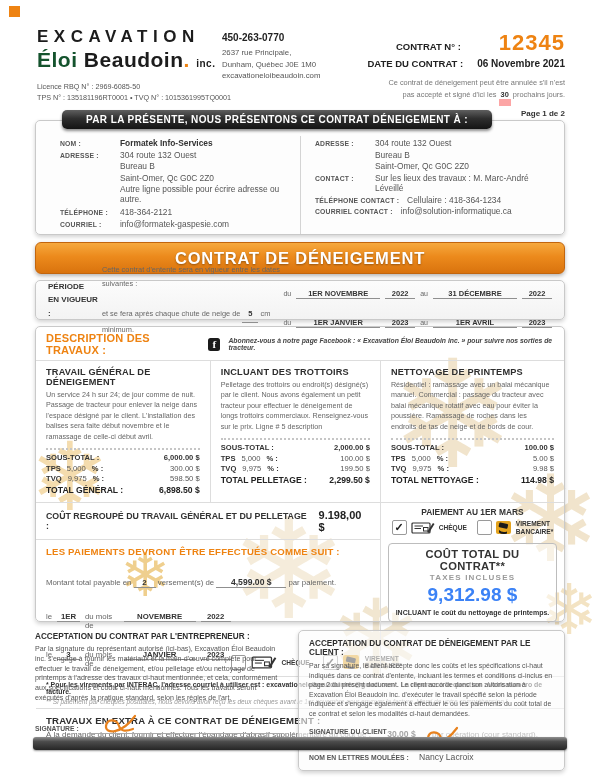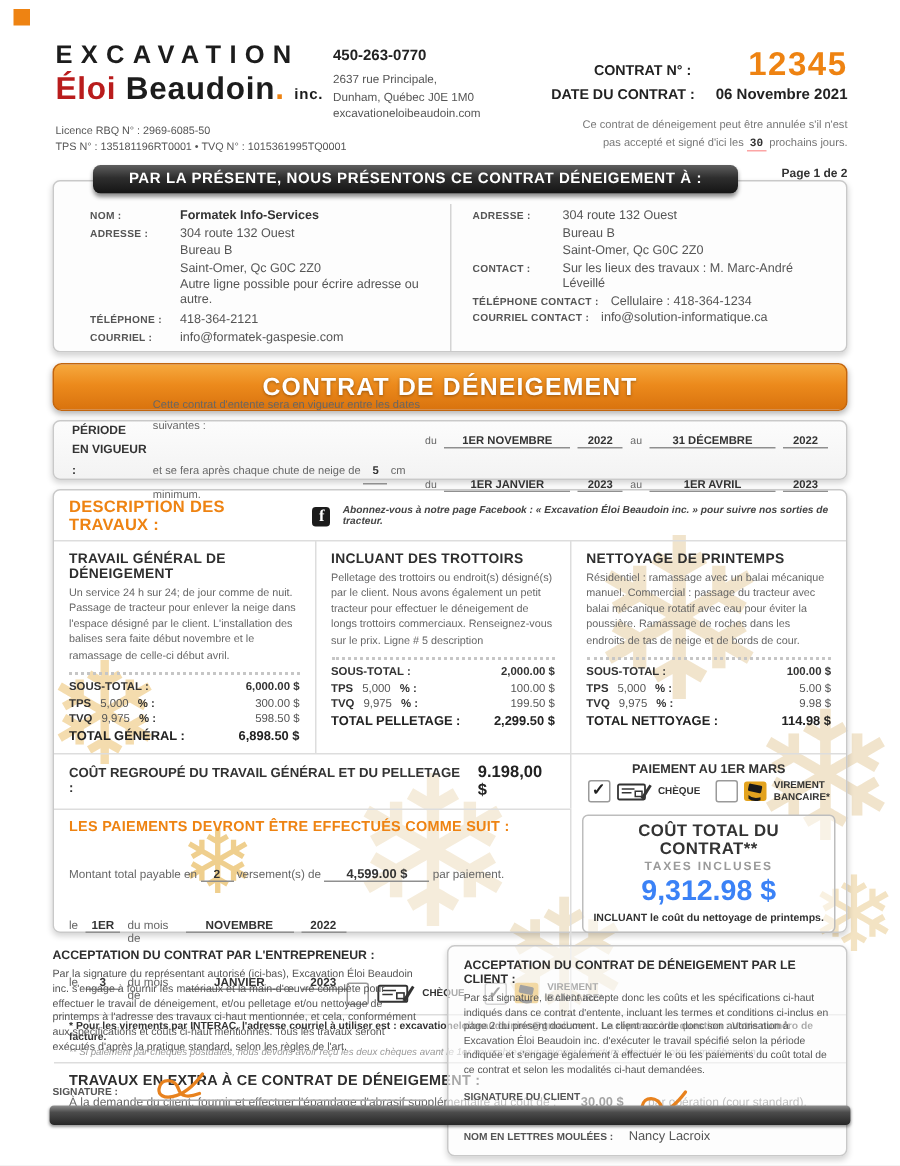--- a/index.html
+++ b/index.html
@@ -7,34 +7,34 @@
         font-family:"Liberation Sans", sans-serif;color:#444;overflow:hidden;}
   .layer{position:absolute;inset:0;pointer-events:none;z-index:0;}
   .flake{position:absolute;font-family:"DejaVu Sans",sans-serif;line-height:1;}
   .content{position:relative;z-index:1;}
 
   
   .corner-sq{position:absolute;left:9px;top:6px;width:11px;height:11px;background:#ee8312;}
   .logo{position:absolute;left:37px;top:27px;}
   .logo-line1{font-size:17px;font-weight:bold;color:#1c1c1c;letter-spacing:5.5px;}
   .logo-line2{font-size:21px;font-weight:bold;color:#1c1c1c;margin-top:1px;letter-spacing:.5px;}
-  .logo-eloi{color:#b91c1c;}
+  .logo-eloi{color:#14532d;}
   .logo-dot{color:#ee8312;}
   .logo-inc{font-size:10px;font-weight:bold;color:#1c1c1c;}
   .licences{position:absolute;left:37px;top:81px;font-size:7.2px;color:#555;line-height:1.55;}
   .contactinfo{position:absolute;left:222px;top:30px;font-size:7.8px;color:#555;line-height:1.5;}
   .contactinfo .phone{font-size:10px;font-weight:bold;color:#222;margin-bottom:2px;}
   .headright{position:absolute;right:35px;top:30px;text-align:right;}
   .hr-row1{display:flex;justify-content:flex-end;align-items:baseline;gap:38px;}
   .hr-lab{font-size:9.5px;font-weight:bold;color:#222;}
   .hr-no{font-size:22px;font-weight:bold;color:#ee8312;letter-spacing:1px;}
   .hr-row2{display:flex;justify-content:flex-end;align-items:baseline;gap:14px;margin-top:2px;}
   .hr-date{font-size:10px;font-weight:bold;color:#222;}
   .hr-note{font-size:7.4px;color:#777;margin-top:8px;line-height:1.6;}
-  .hr-days{font-weight:bold;color:#333;border-bottom:1px solid #fca5a5;padding:0 2px;font-family:Liberation Mono, monospace;}
+  .hr-days{font-weight:bold;color:#333;border-bottom:7px solid #fca5a5;padding:0 2px;}
   .hr-page{font-size:8px;font-weight:bold;color:#333;margin-top:8px;}
 
   
   .box{border:1px solid #c9c9c9;border-radius:5px;box-shadow:0 2px 4px rgba(0,0,0,.18);}
   .client-box{position:absolute;left:35px;right:35px;top:120px;height:113px;background:rgba(252,252,252,.6);}
   .dark-banner{position:absolute;left:62px;top:110px;width:430px;height:19px;border-radius:5px;
       background:linear-gradient(#5f5f5f,#2e2e2e 45%,#141414);box-shadow:0 2px 3px rgba(0,0,0,.45);
       color:#fff;font-size:10px;font-weight:bold;text-align:center;line-height:19px;letter-spacing:.4px;z-index:2;}
   .client-cols{display:flex;height:100%;padding-top:15px;box-sizing:border-box;}
   .ccol{width:50%;padding:2px 10px 0 24px;box-sizing:border-box;}

